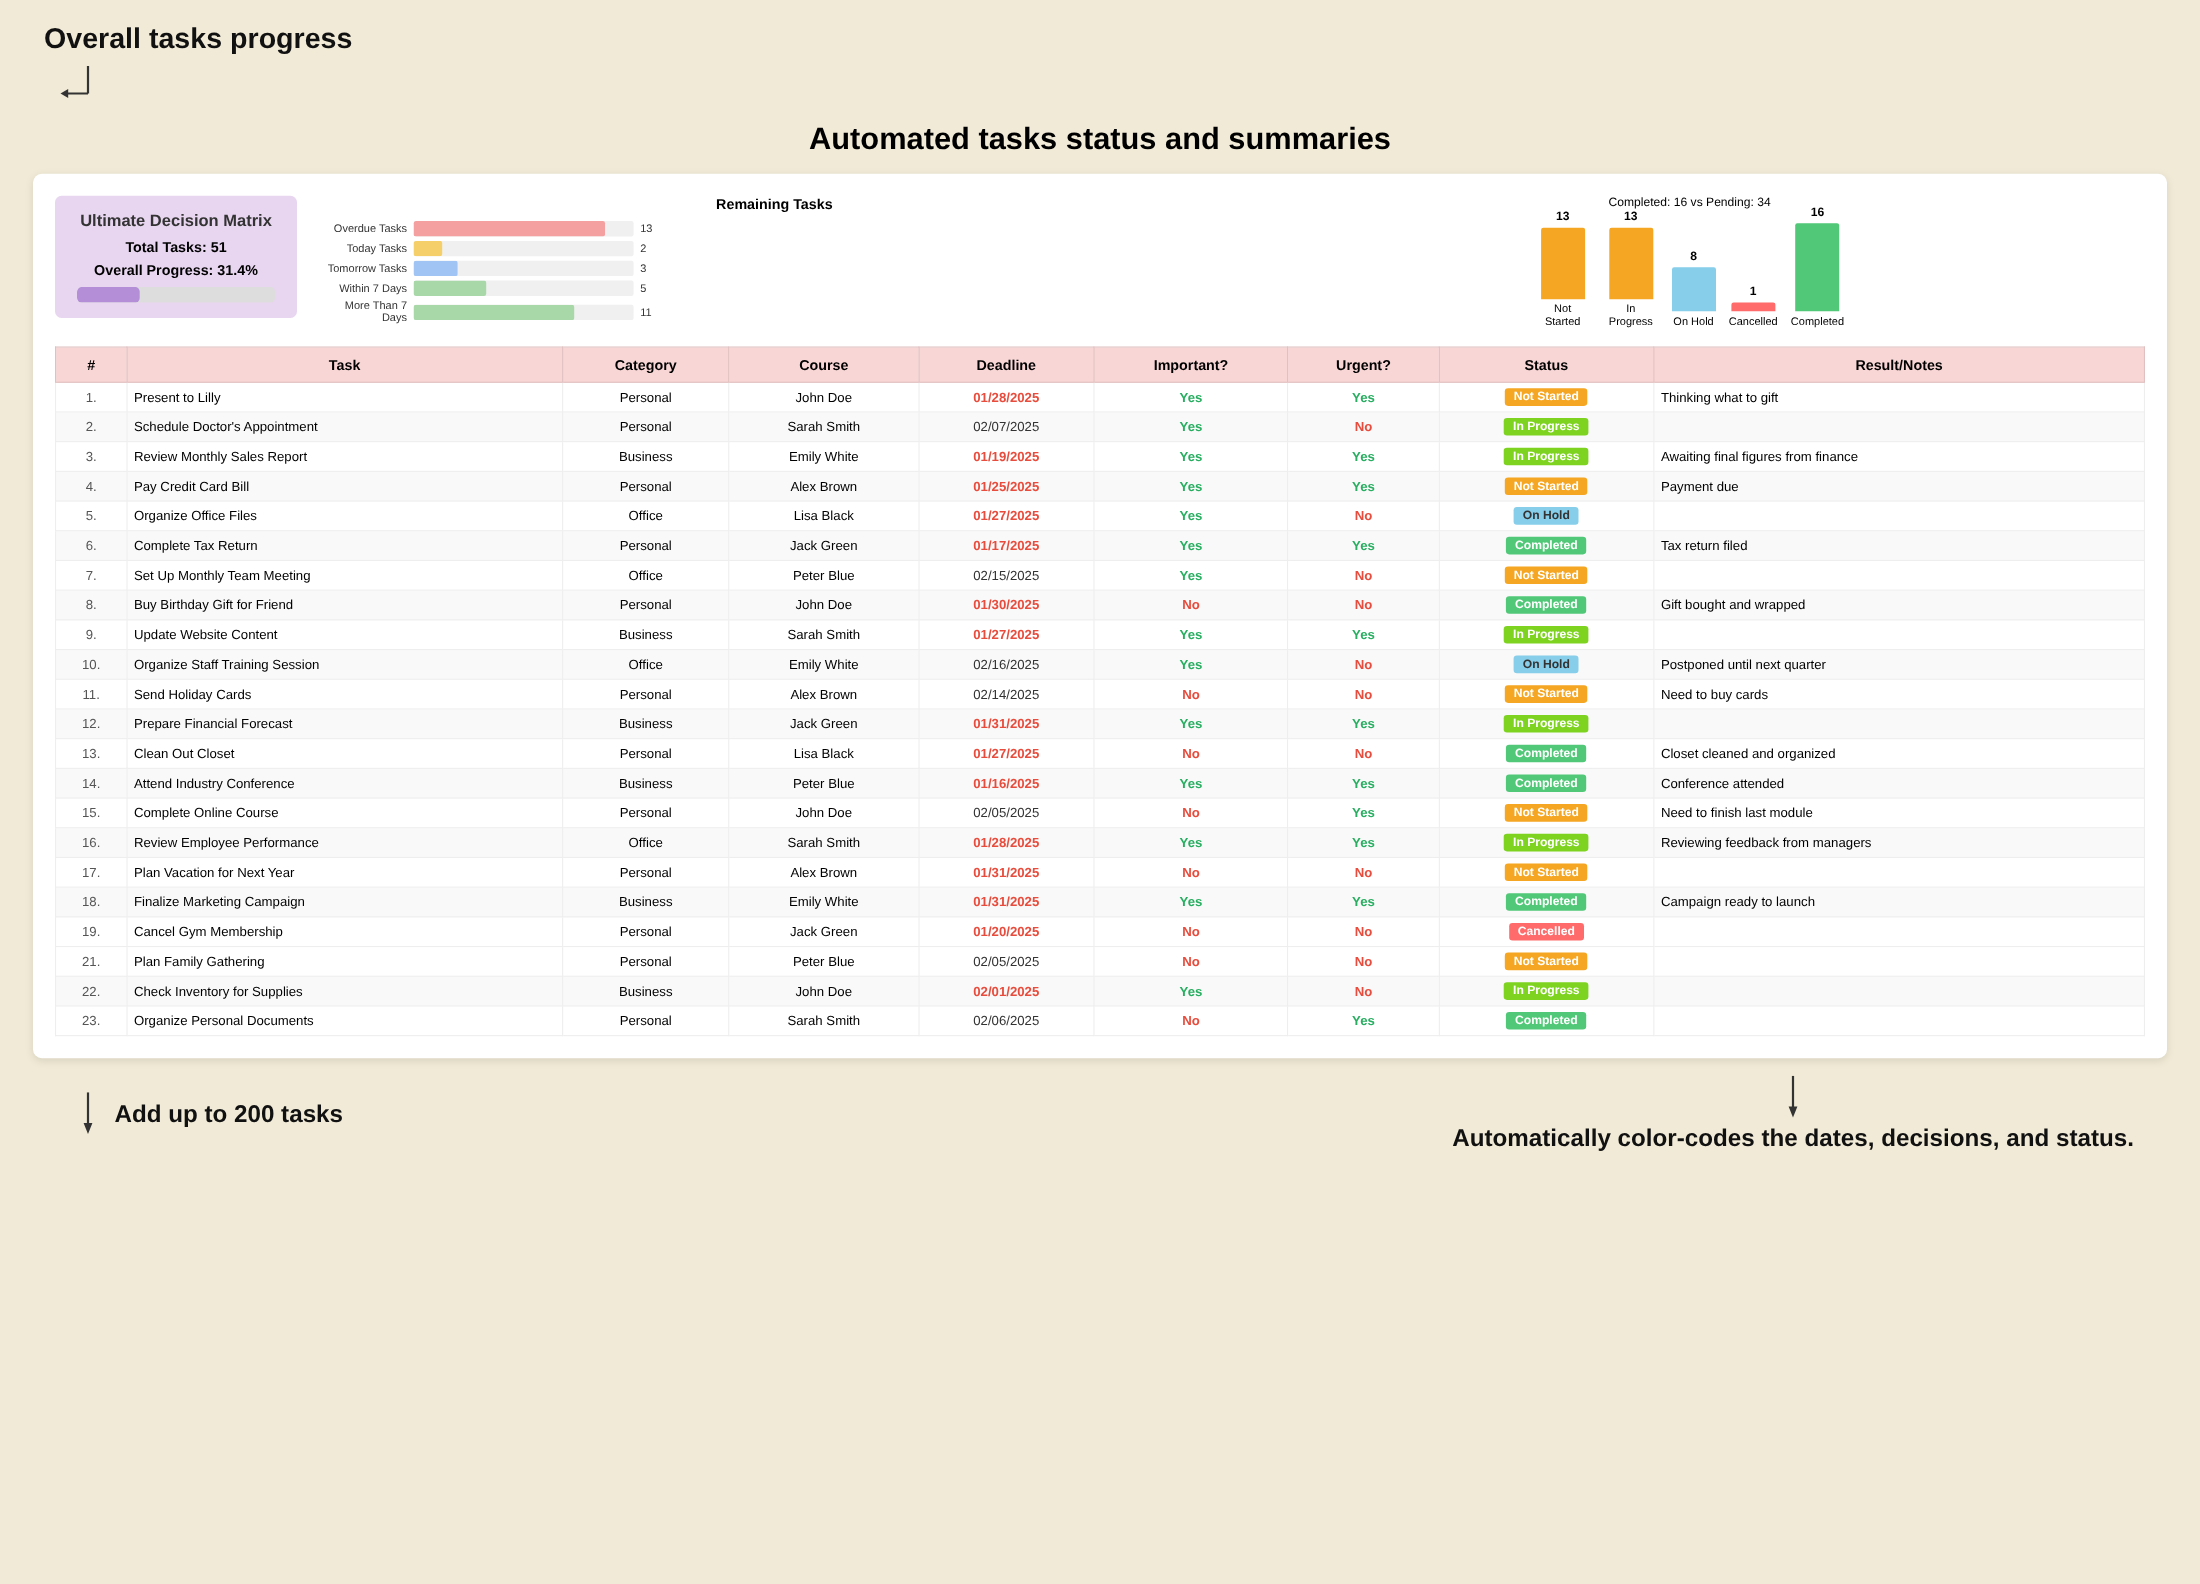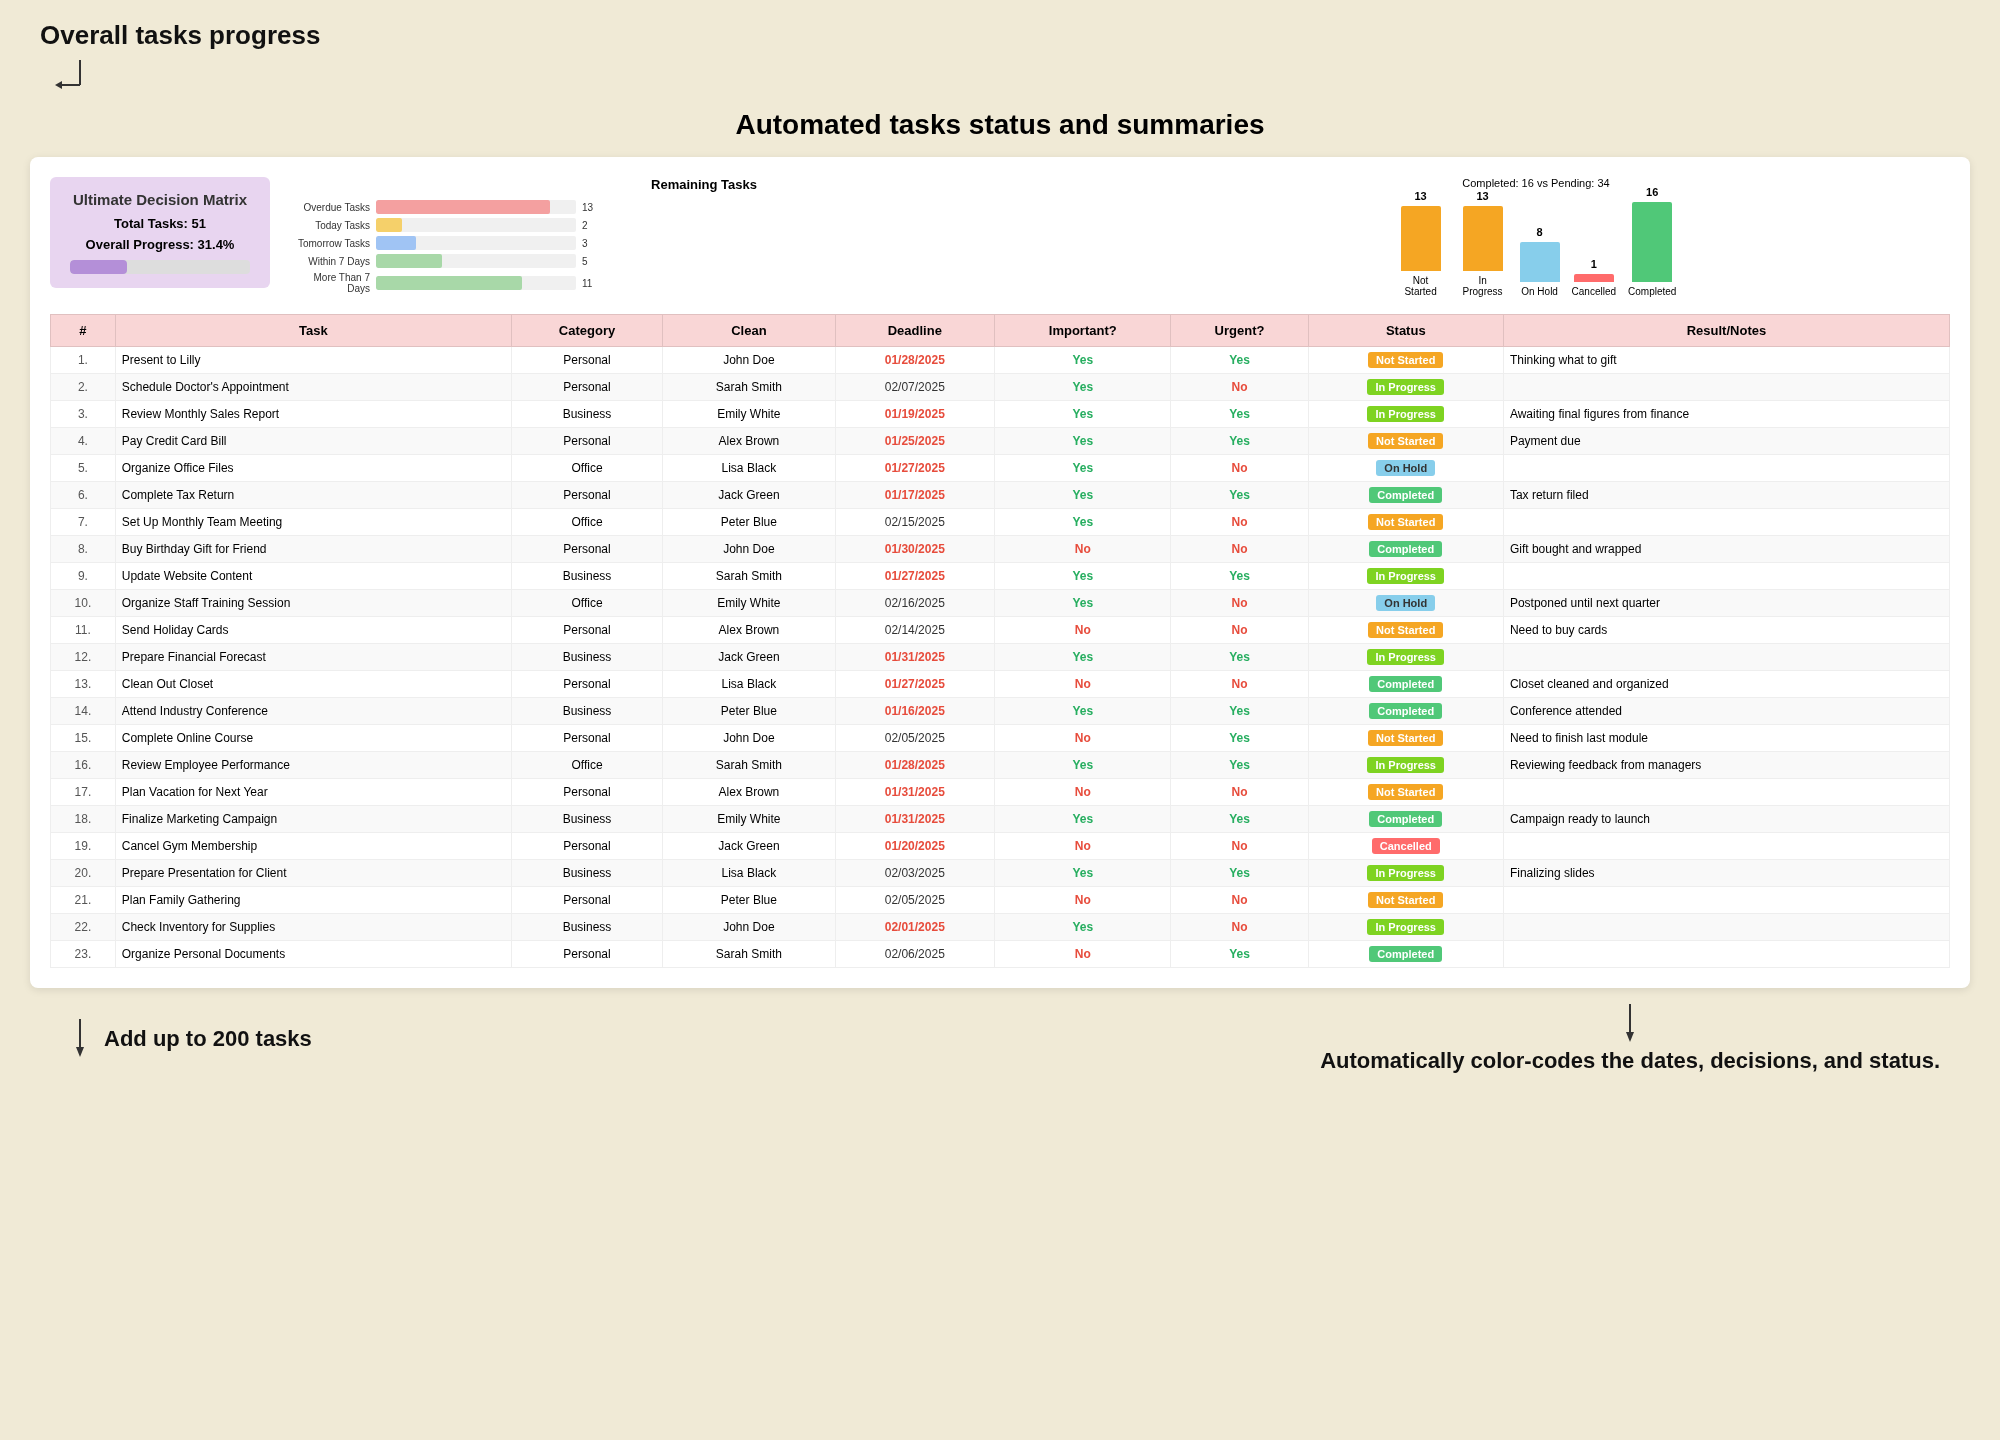--- a/index.html
+++ b/index.html
@@ -352,21 +352,21 @@
       </div>
     </div>
   </div>
 
   <table class="task-table">
     <thead>
       <tr>
         <th>#</th>
         <th>Task</th>
         <th>Category</th>
-        <th>Clean</th>
+        <th>Course</th>
         <th>Deadline</th>
         <th>Important?</th>
         <th>Urgent?</th>
         <th>Status</th>
         <th>Result/Notes</th>
       </tr>
     </thead>
     <tbody id="table-body">
     <tr style="background: rgb(255, 255, 255);">
     <td style="color:#555">1.</td>
@@ -569,31 +569,20 @@
         <tr style="background: rgb(255, 255, 255);">
     <td style="color:#555">19.</td>
     <td>Cancel Gym Membership</td>
     <td>Personal</td>
     <td>Jack Green</td>
     <td class="deadline-red">01/20/2025</td>
     <td class="no-red">No</td>
     <td class="no-red">No</td>
     <td><span class="status-badge status-cancelled">Cancelled</span></td>
     <td></td>
-  </tr>
-        <tr style="background: rgb(249, 249, 249);">
-    <td style="color:#555">20.</td>
-    <td>Prepare Presentation for Client</td>
-    <td>Business</td>
-    <td>Lisa Black</td>
-    <td class="deadline-normal">02/03/2025</td>
-    <td class="yes-green">Yes</td>
-    <td class="yes-green">Yes</td>
-    <td><span class="status-badge status-in-progress">In Progress</span></td>
-    <td>Finalizing slides</td>
   </tr>
         <tr style="background: rgb(255, 255, 255);">
     <td style="color:#555">21.</td>
     <td>Plan Family Gathering</td>
     <td>Personal</td>
     <td>Peter Blue</td>
     <td class="deadline-normal">02/05/2025</td>
     <td class="no-red">No</td>
     <td class="no-red">No</td>
     <td><span class="status-badge status-not-started">Not Started</span></td>

